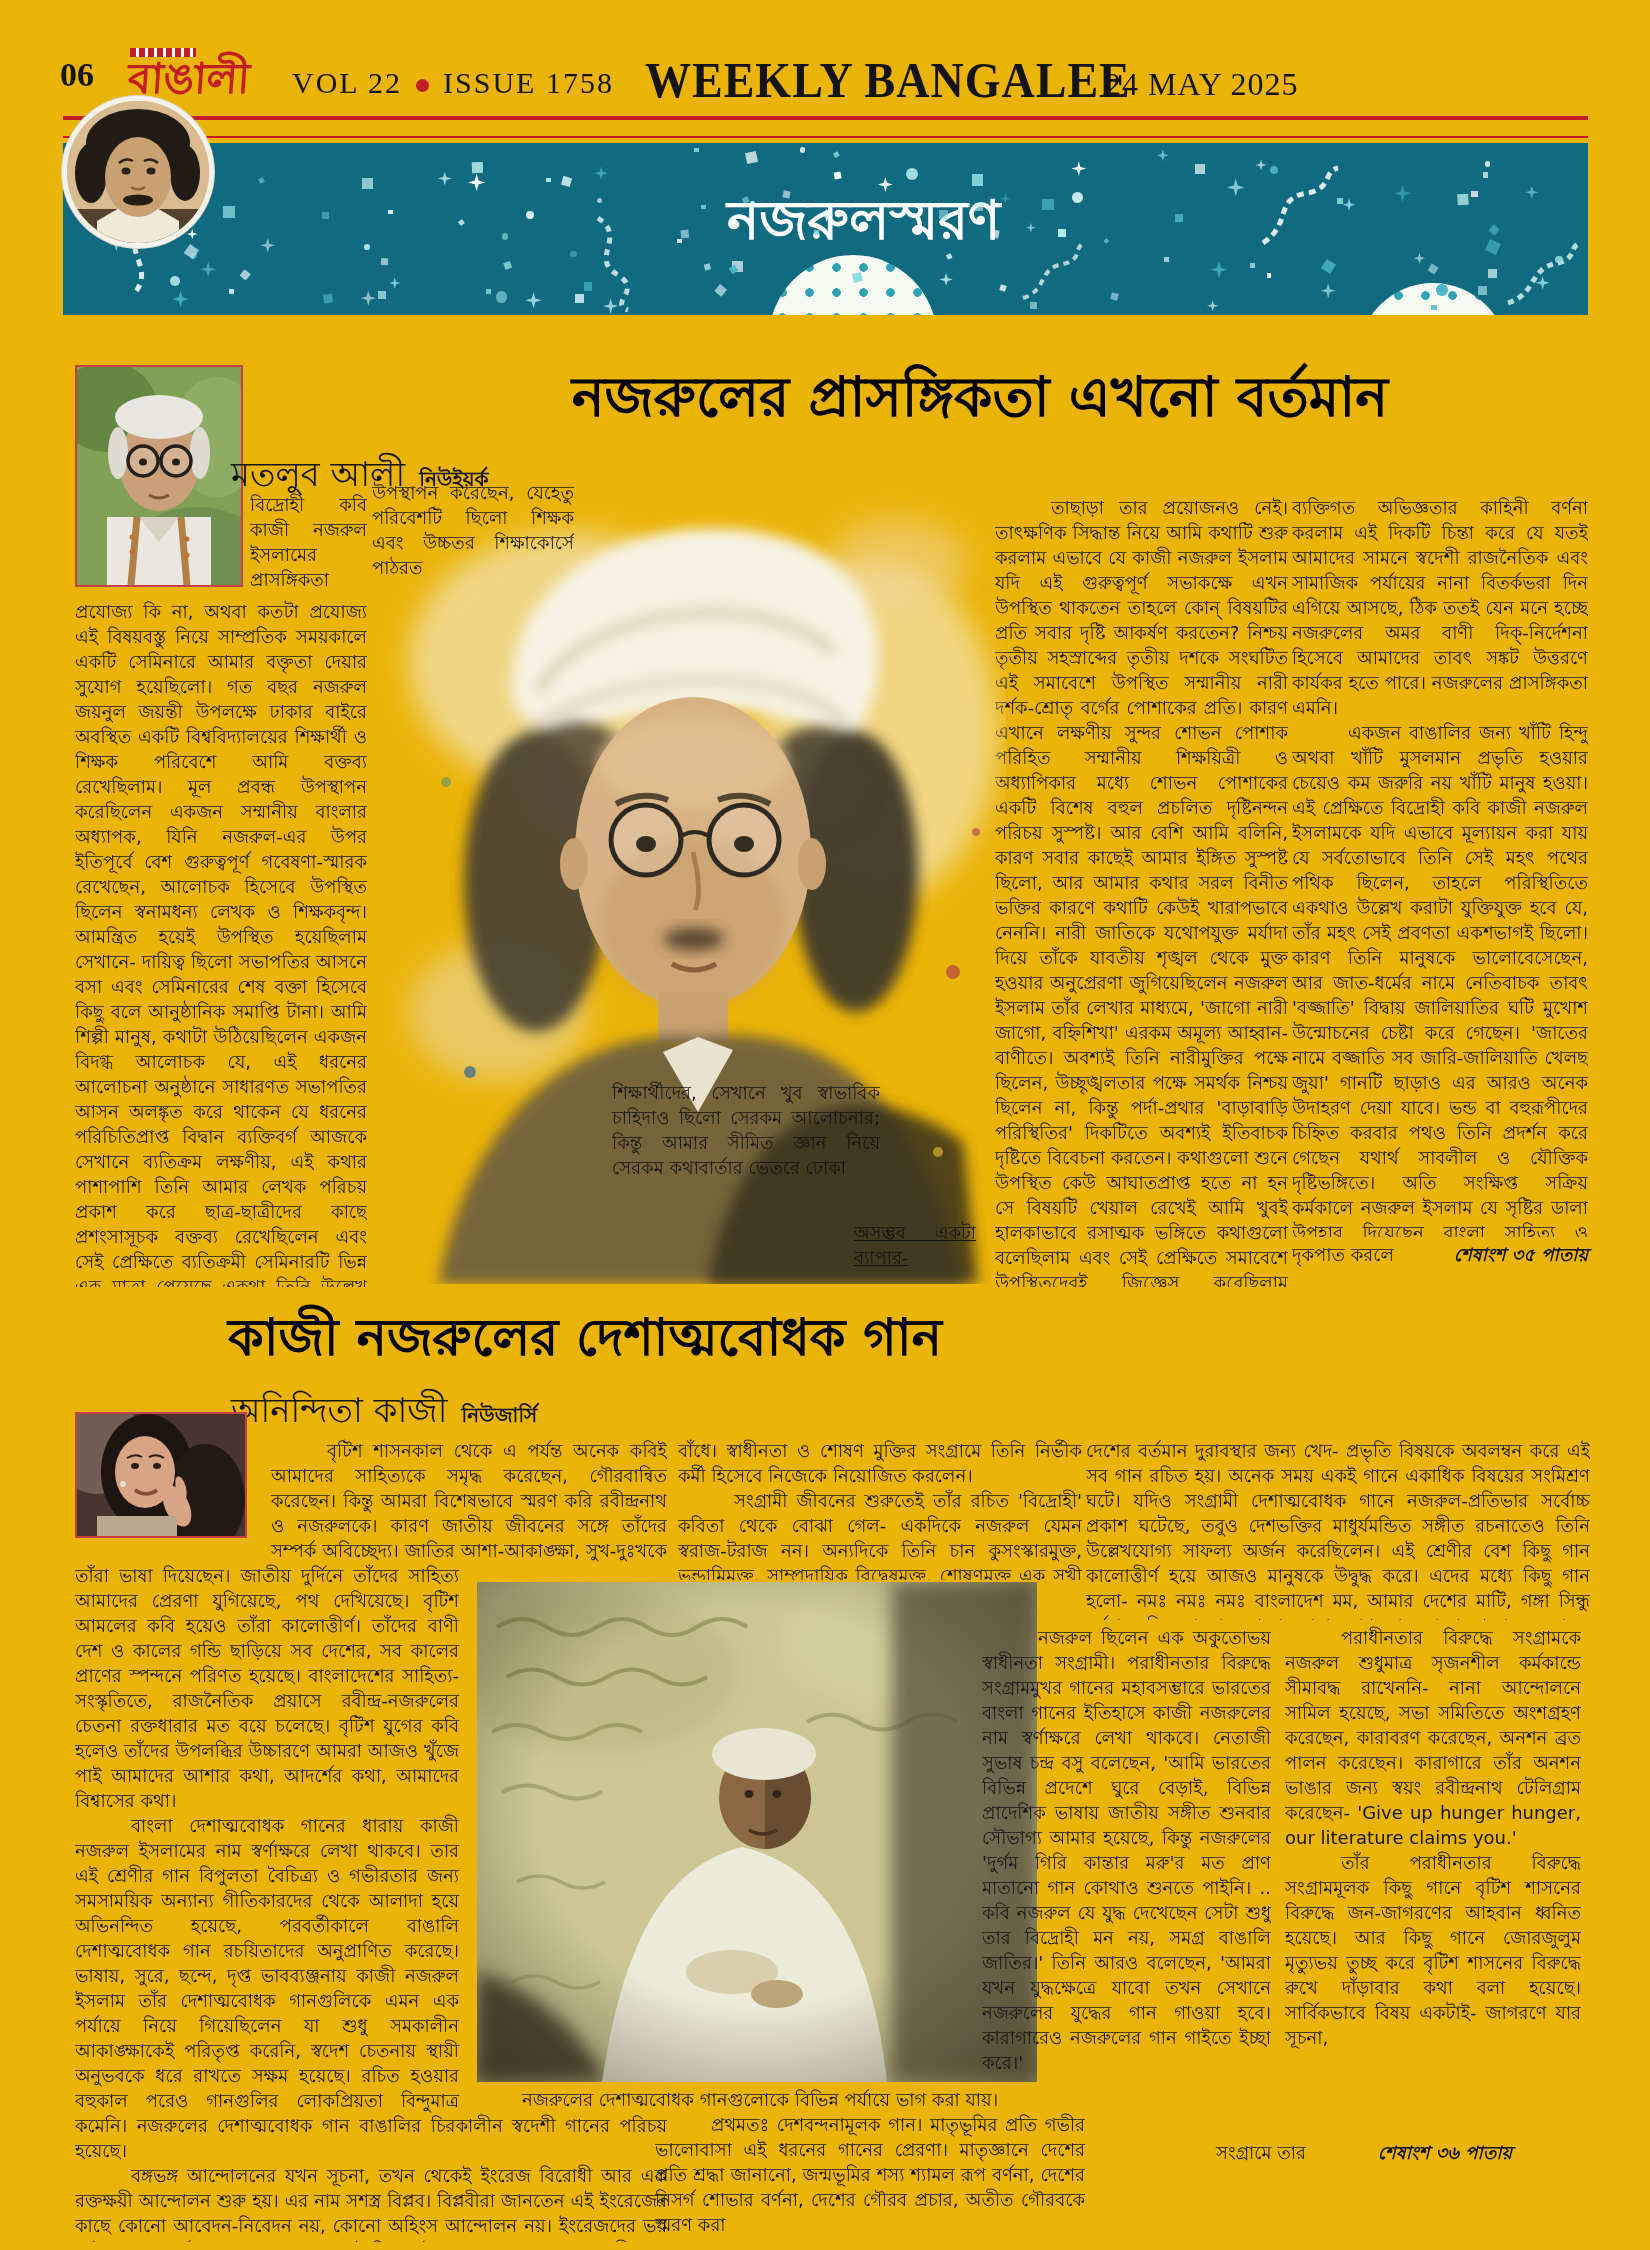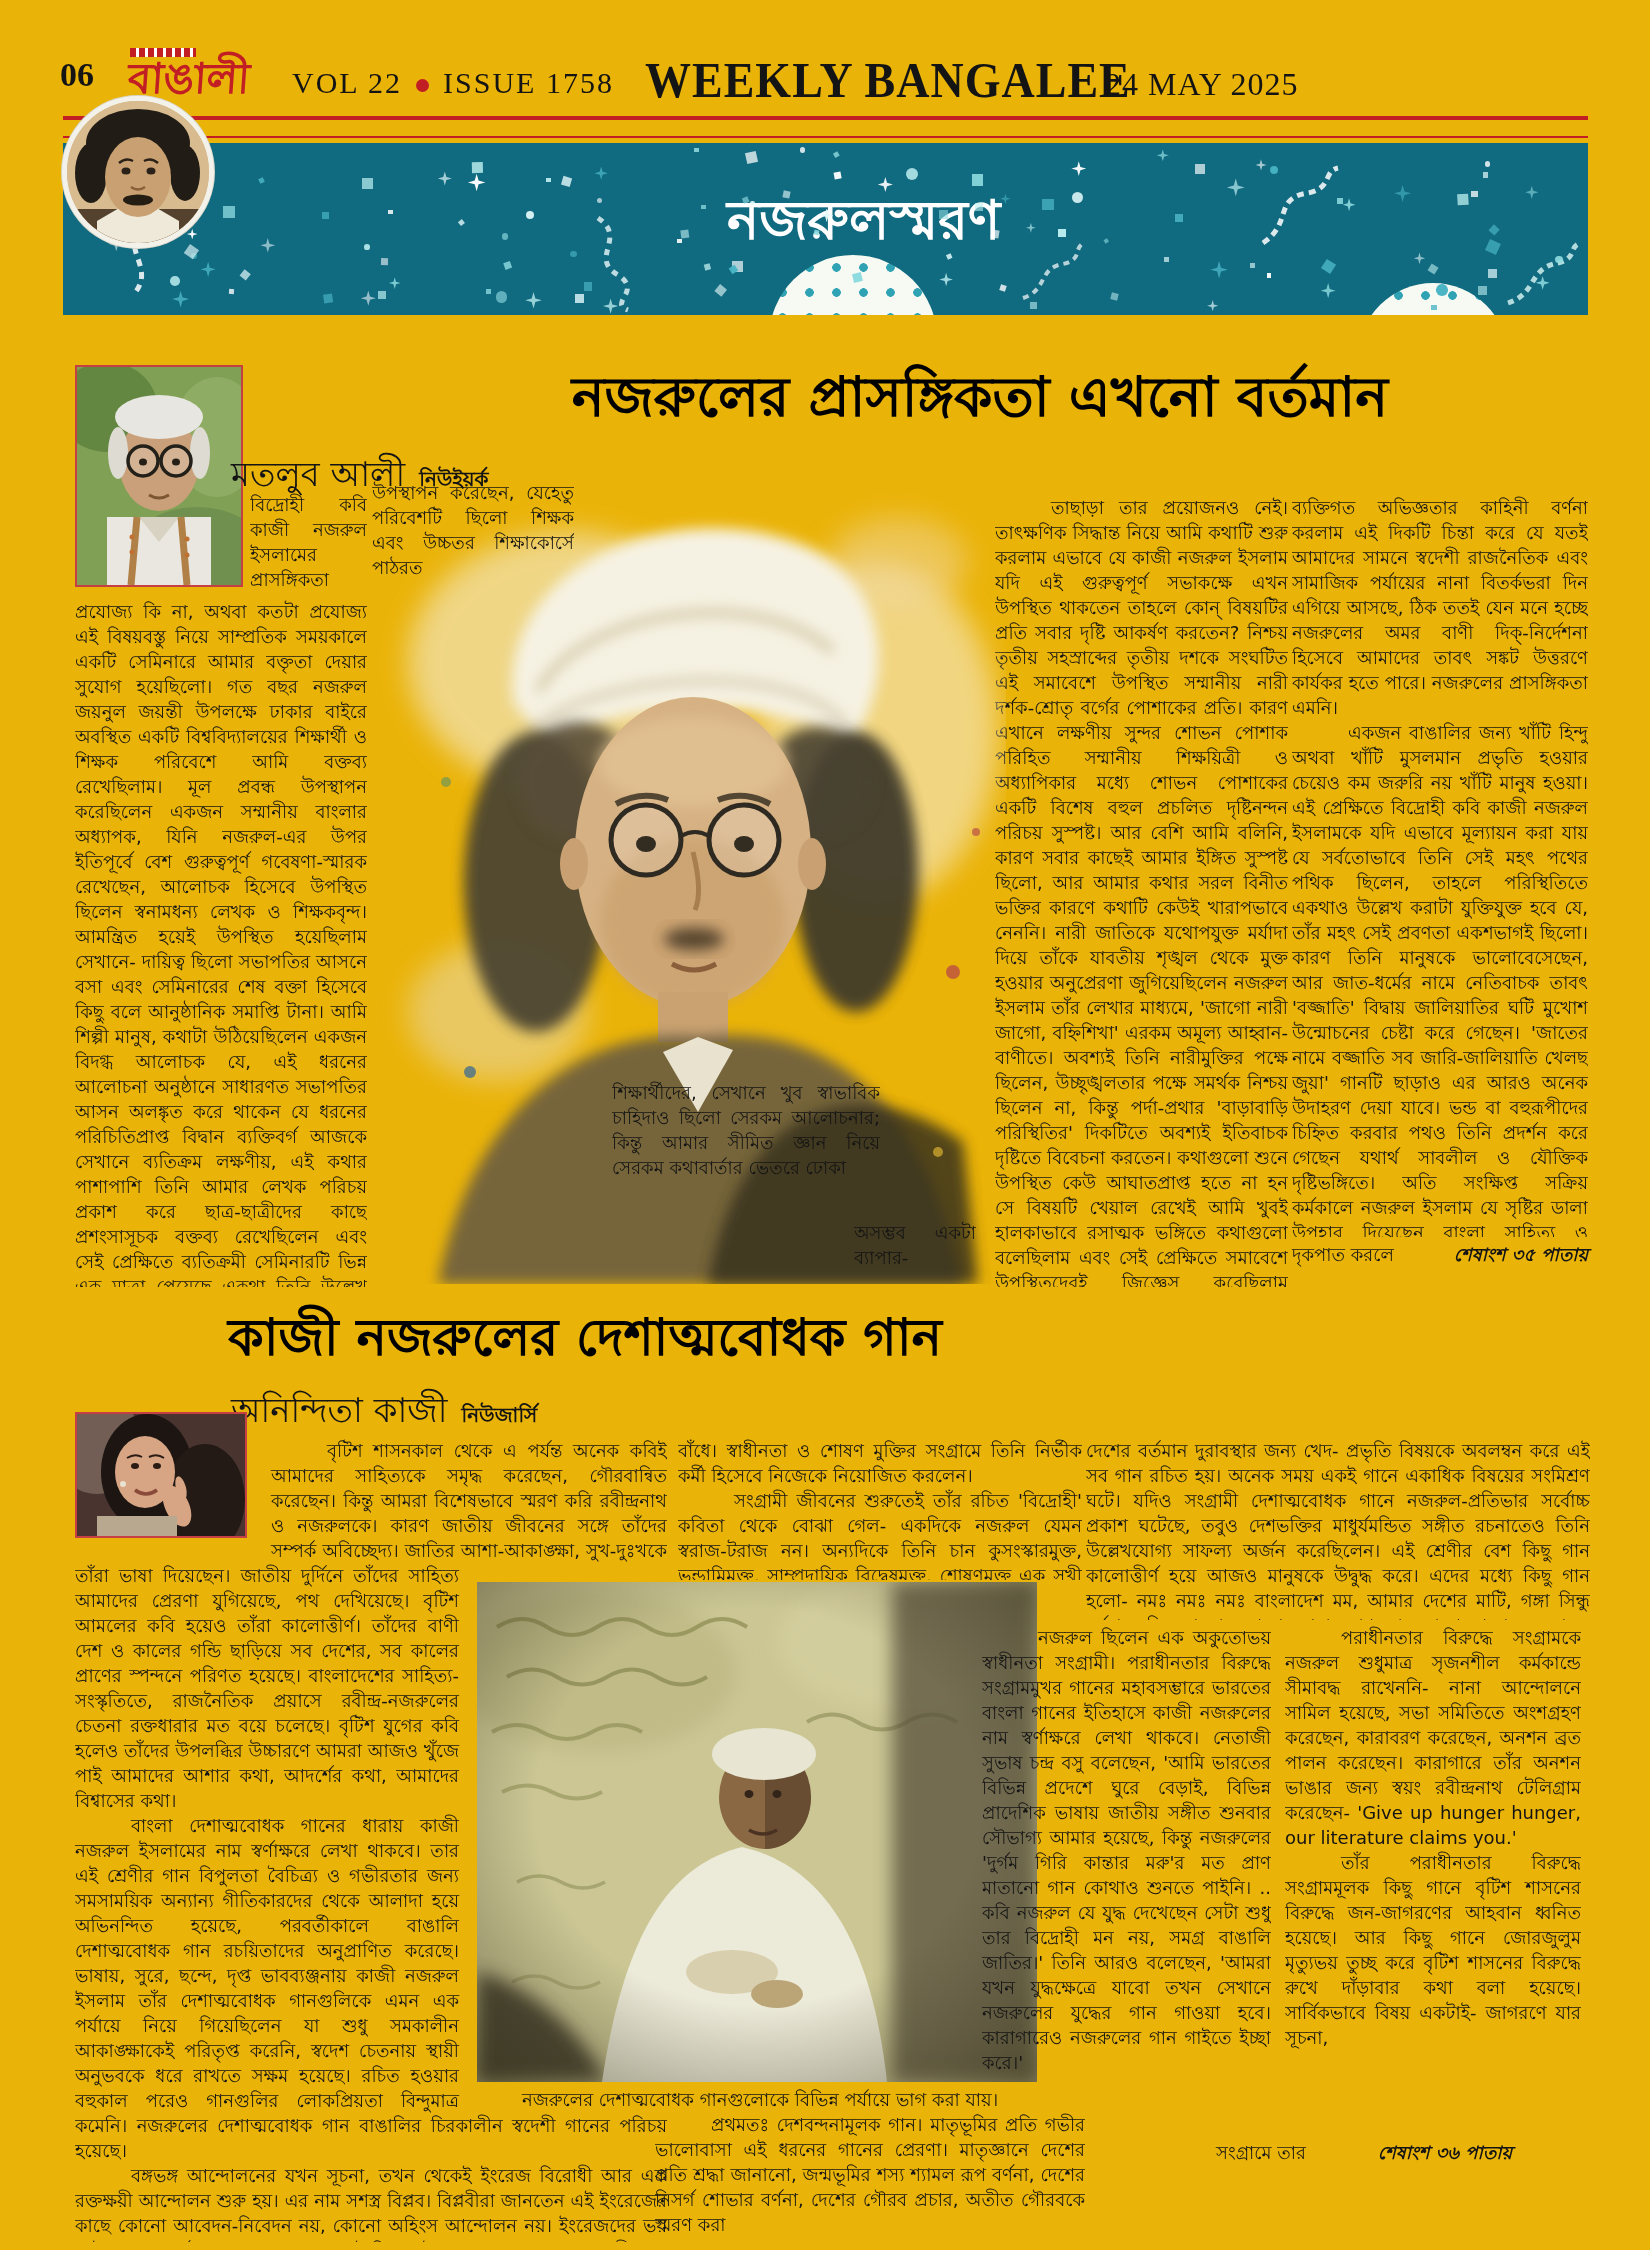--- a/index.html
+++ b/index.html
@@ -306,21 +306,21 @@
       <circle cx="575" cy="520" r="7" fill="#bb4f44" opacity="0.8"></circle>
       <circle cx="92" cy="620" r="6" fill="#47708c" opacity="0.8"></circle>
       <circle cx="560" cy="700" r="5" fill="#c9a32e" opacity="0.8"></circle>
       <circle cx="68" cy="330" r="5" fill="#7e9a4e" opacity="0.8"></circle>
       <circle cx="598" cy="380" r="4" fill="#bb4f44" opacity="0.7"></circle>
     </svg>
   </div>
 
   <div class="abs frag" style="left:612px;top:1080px;width:268px;height:190px;z-index:3;">শিক্ষার্থীদের, সেখানে খুব স্বাভাবিক চাহিদাও ছিলো সেরকম আলোচনার; কিন্তু আমার সীমিত জ্ঞান নিয়ে সেরকম কথাবার্তার ভেতরে ঢোকা</div>
 
-  <div class="abs frag" style="left:854px;top:1220px;width:122px;height:100px;z-index:3;word-spacing:8px;">অসম্ভব একটা ব্যাপার-</div>
+  <div class="abs frag" style="left:854px;top:1220px;width:122px;height:100px;z-index:3;word-spacing:8px;text-decoration:underline;">অসম্ভব একটা ব্যাপার-</div>
 
   <div class="abs textcol" style="left:995px;top:495px;width:293px;height:792px;">
     <div>
         <p>তাছাড়া তার প্রয়োজনও নেই। তাৎক্ষণিক সিদ্ধান্ত নিয়ে আমি কথাটি শুরু করলাম এভাবে যে কাজী নজরুল ইসলাম যদি এই গুরুত্বপূর্ণ সভাকক্ষে এখন উপস্থিত থাকতেন তাহলে কোন্ বিষয়টির প্রতি সবার দৃষ্টি আকর্ষণ করতেন? নিশ্চয় তৃতীয় সহস্রাব্দের তৃতীয় দশকে সংঘটিত এই সমাবেশে উপস্থিত সম্মানীয় নারী দর্শক-শ্রোতৃ বর্গের পোশাকের প্রতি। কারণ এখানে লক্ষণীয় সুন্দর শোভন পোশাক পরিহিত সম্মানীয় শিক্ষয়িত্রী ও অধ্যাপিকার মধ্যে শোভন পোশাকের একটি বিশেষ বহুল প্রচলিত দৃষ্টিনন্দন পরিচয় সুস্পষ্ট। আর বেশি আমি বলিনি, কারণ সবার কাছেই আমার ইঙ্গিত সুস্পষ্ট ছিলো, আর আমার কথার সরল বিনীত ভক্তির কারণে কথাটি কেউই খারাপভাবে নেননি। নারী জাতিকে যথোপযুক্ত মর্যাদা দিয়ে তাঁকে যাবতীয় শৃঙ্খল থেকে মুক্ত হওয়ার অনুপ্রেরণা জুগিয়েছিলেন নজরুল ইসলাম তাঁর লেখার মাধ্যমে, 'জাগো নারী জাগো, বহ্নিশিখা' এরকম অমূল্য আহ্বান-বাণীতে। অবশ্যই তিনি নারীমুক্তির পক্ষে ছিলেন, উচ্ছৃঙ্খলতার পক্ষে সমর্থক নিশ্চয় ছিলেন না, কিন্তু পর্দা-প্রথার 'বাড়াবাড়ি পরিস্থিতির' দিকটিতে অবশ্যই ইতিবাচক দৃষ্টিতে বিবেচনা করতেন। কথাগুলো শুনে উপস্থিত কেউ আঘাতপ্রাপ্ত হতে না হন সে বিষয়টি খেয়াল রেখেই আমি খুবই হালকাভাবে রসাত্মক ভঙ্গিতে কথাগুলো বলেছিলাম এবং সেই প্রেক্ষিতে সমাবেশে উপস্থিতদেরই জিজ্ঞেস করেছিলাম নজরুলের প্রাসঙ্গিকতা এখনো কতোটা বর্তমান সে বিষয়টি অনুধাবন করতে। পরে শুনেছিলাম আমার কথাগুলো ছাত্র-শিক্ষক সবাই বেশ উপভোগ করেছেন এবং আমার বক্তব্যের প্রশংসা করেছেন। যাহোক আজকের লেখাটির শুরুতেই আমি এই</p>
       </div>
   </div>
 
   <div class="abs textcol cont" style="left:1292px;top:495px;width:296px;height:742px;">
     <div>
         <p>ব্যক্তিগত অভিজ্ঞতার কাহিনী বর্ণনা করলাম এই দিকটি চিন্তা করে যে যতই আমাদের সামনে স্বদেশী রাজনৈতিক এবং সামাজিক পর্যায়ের নানা বিতর্কভরা দিন এগিয়ে আসছে, ঠিক ততই যেন মনে হচ্ছে নজরুলের অমর বাণী দিক্-নির্দেশনা হিসেবে আমাদের তাবৎ সঙ্কট উত্তরণে কার্যকর হতে পারে। নজরুলের প্রাসঙ্গিকতা এমনি।</p>

